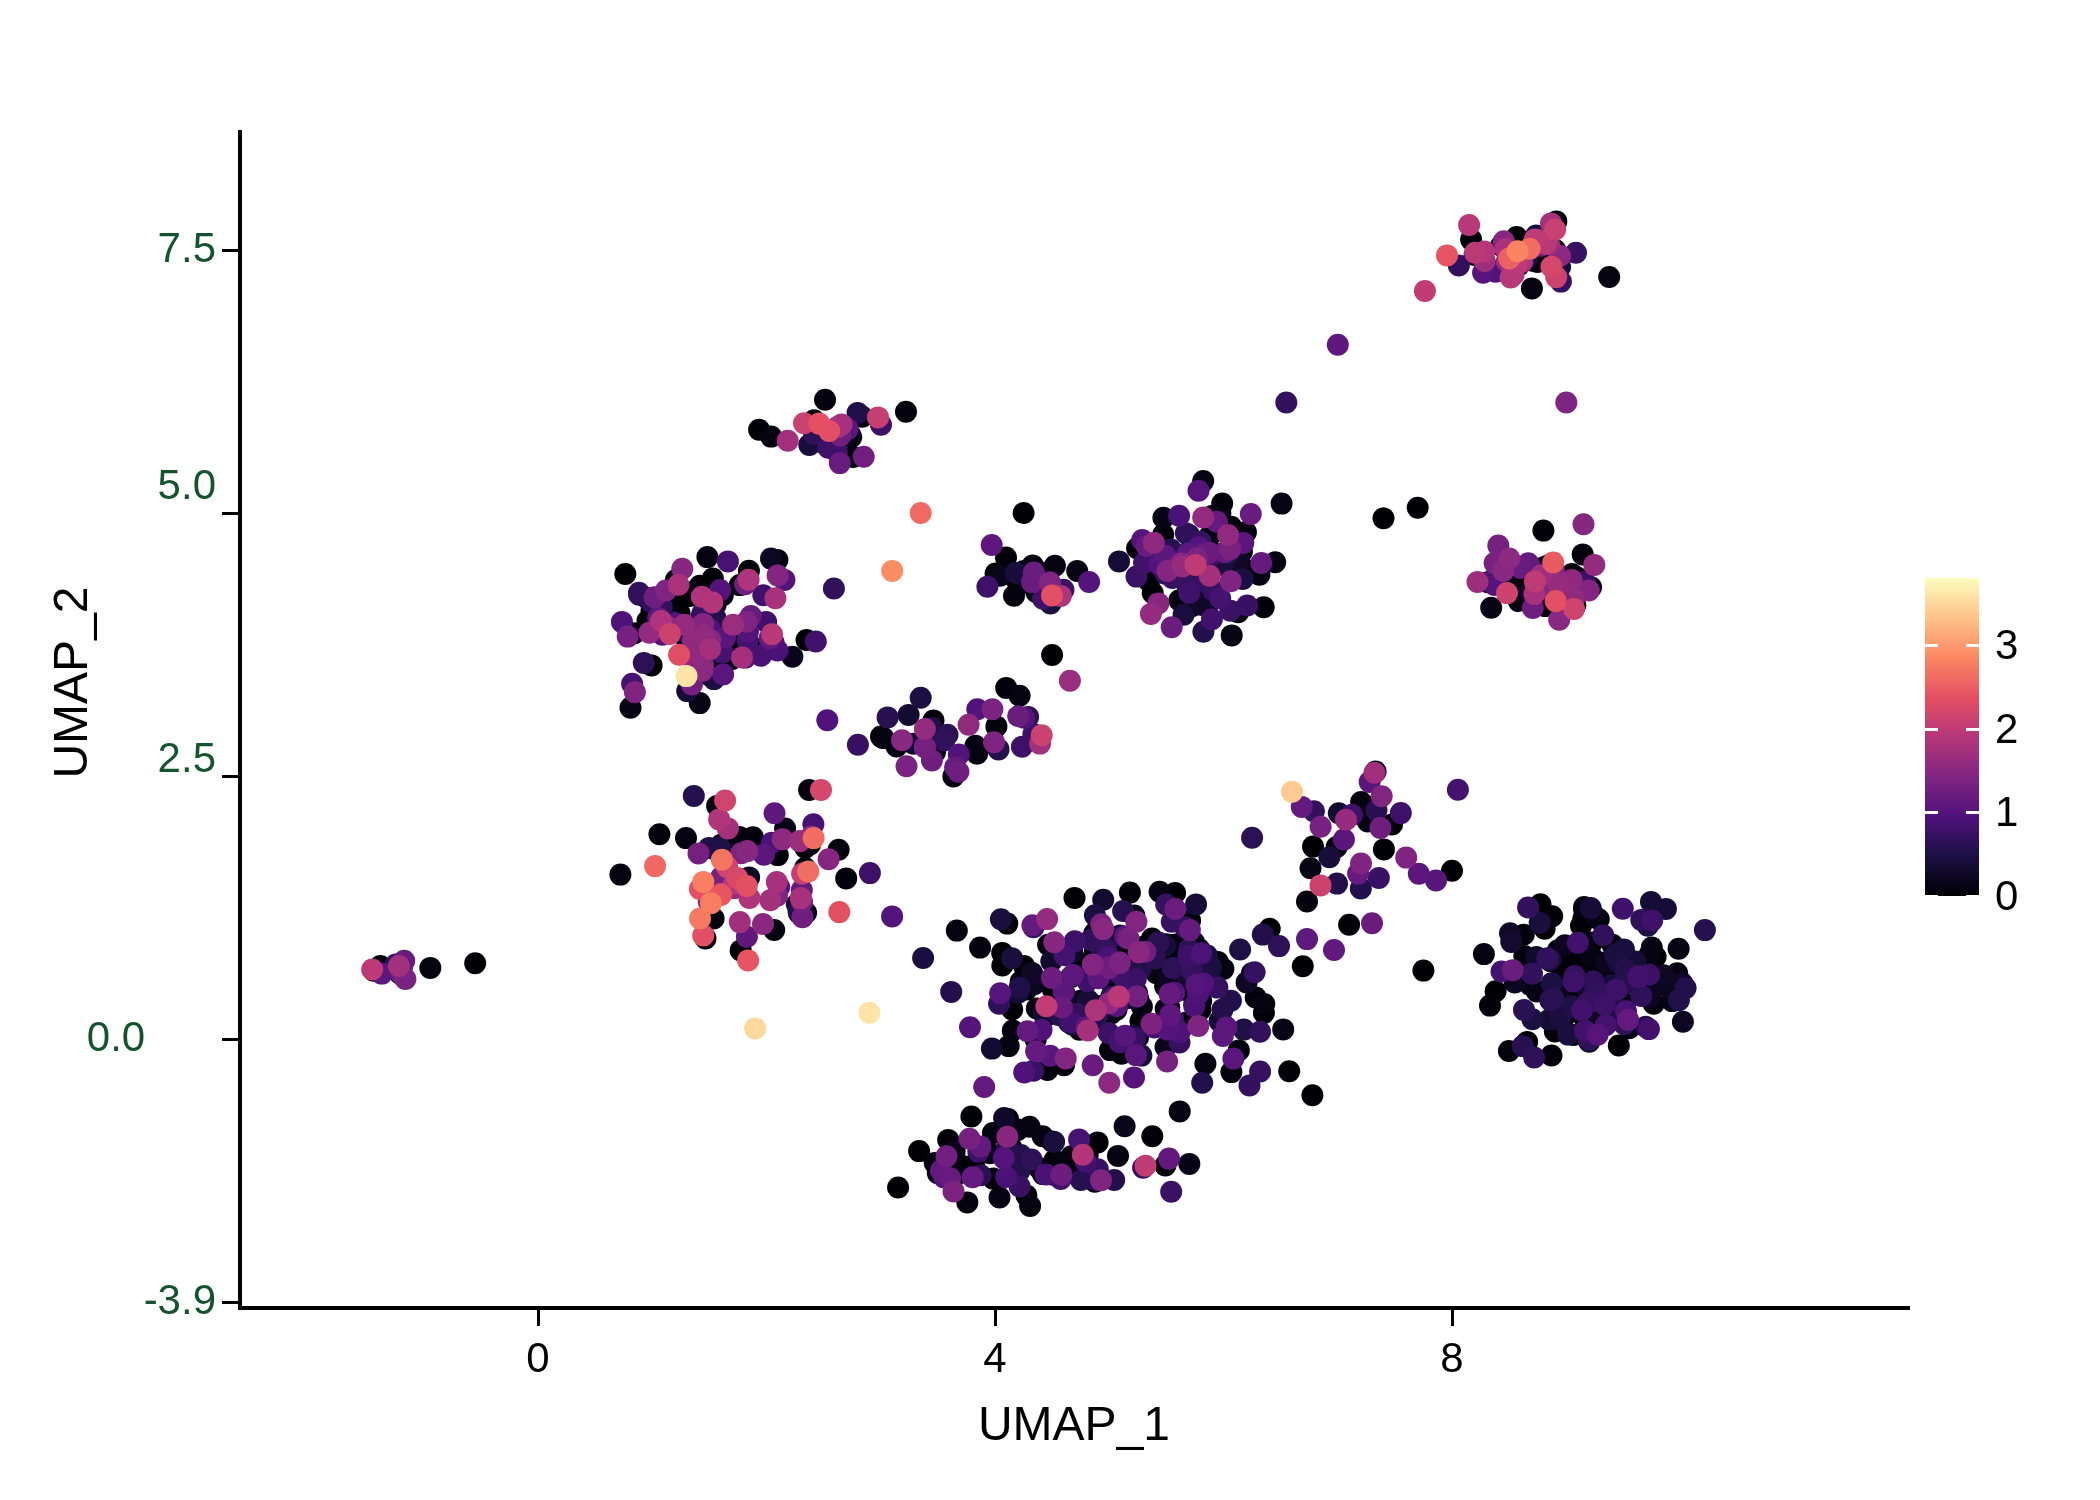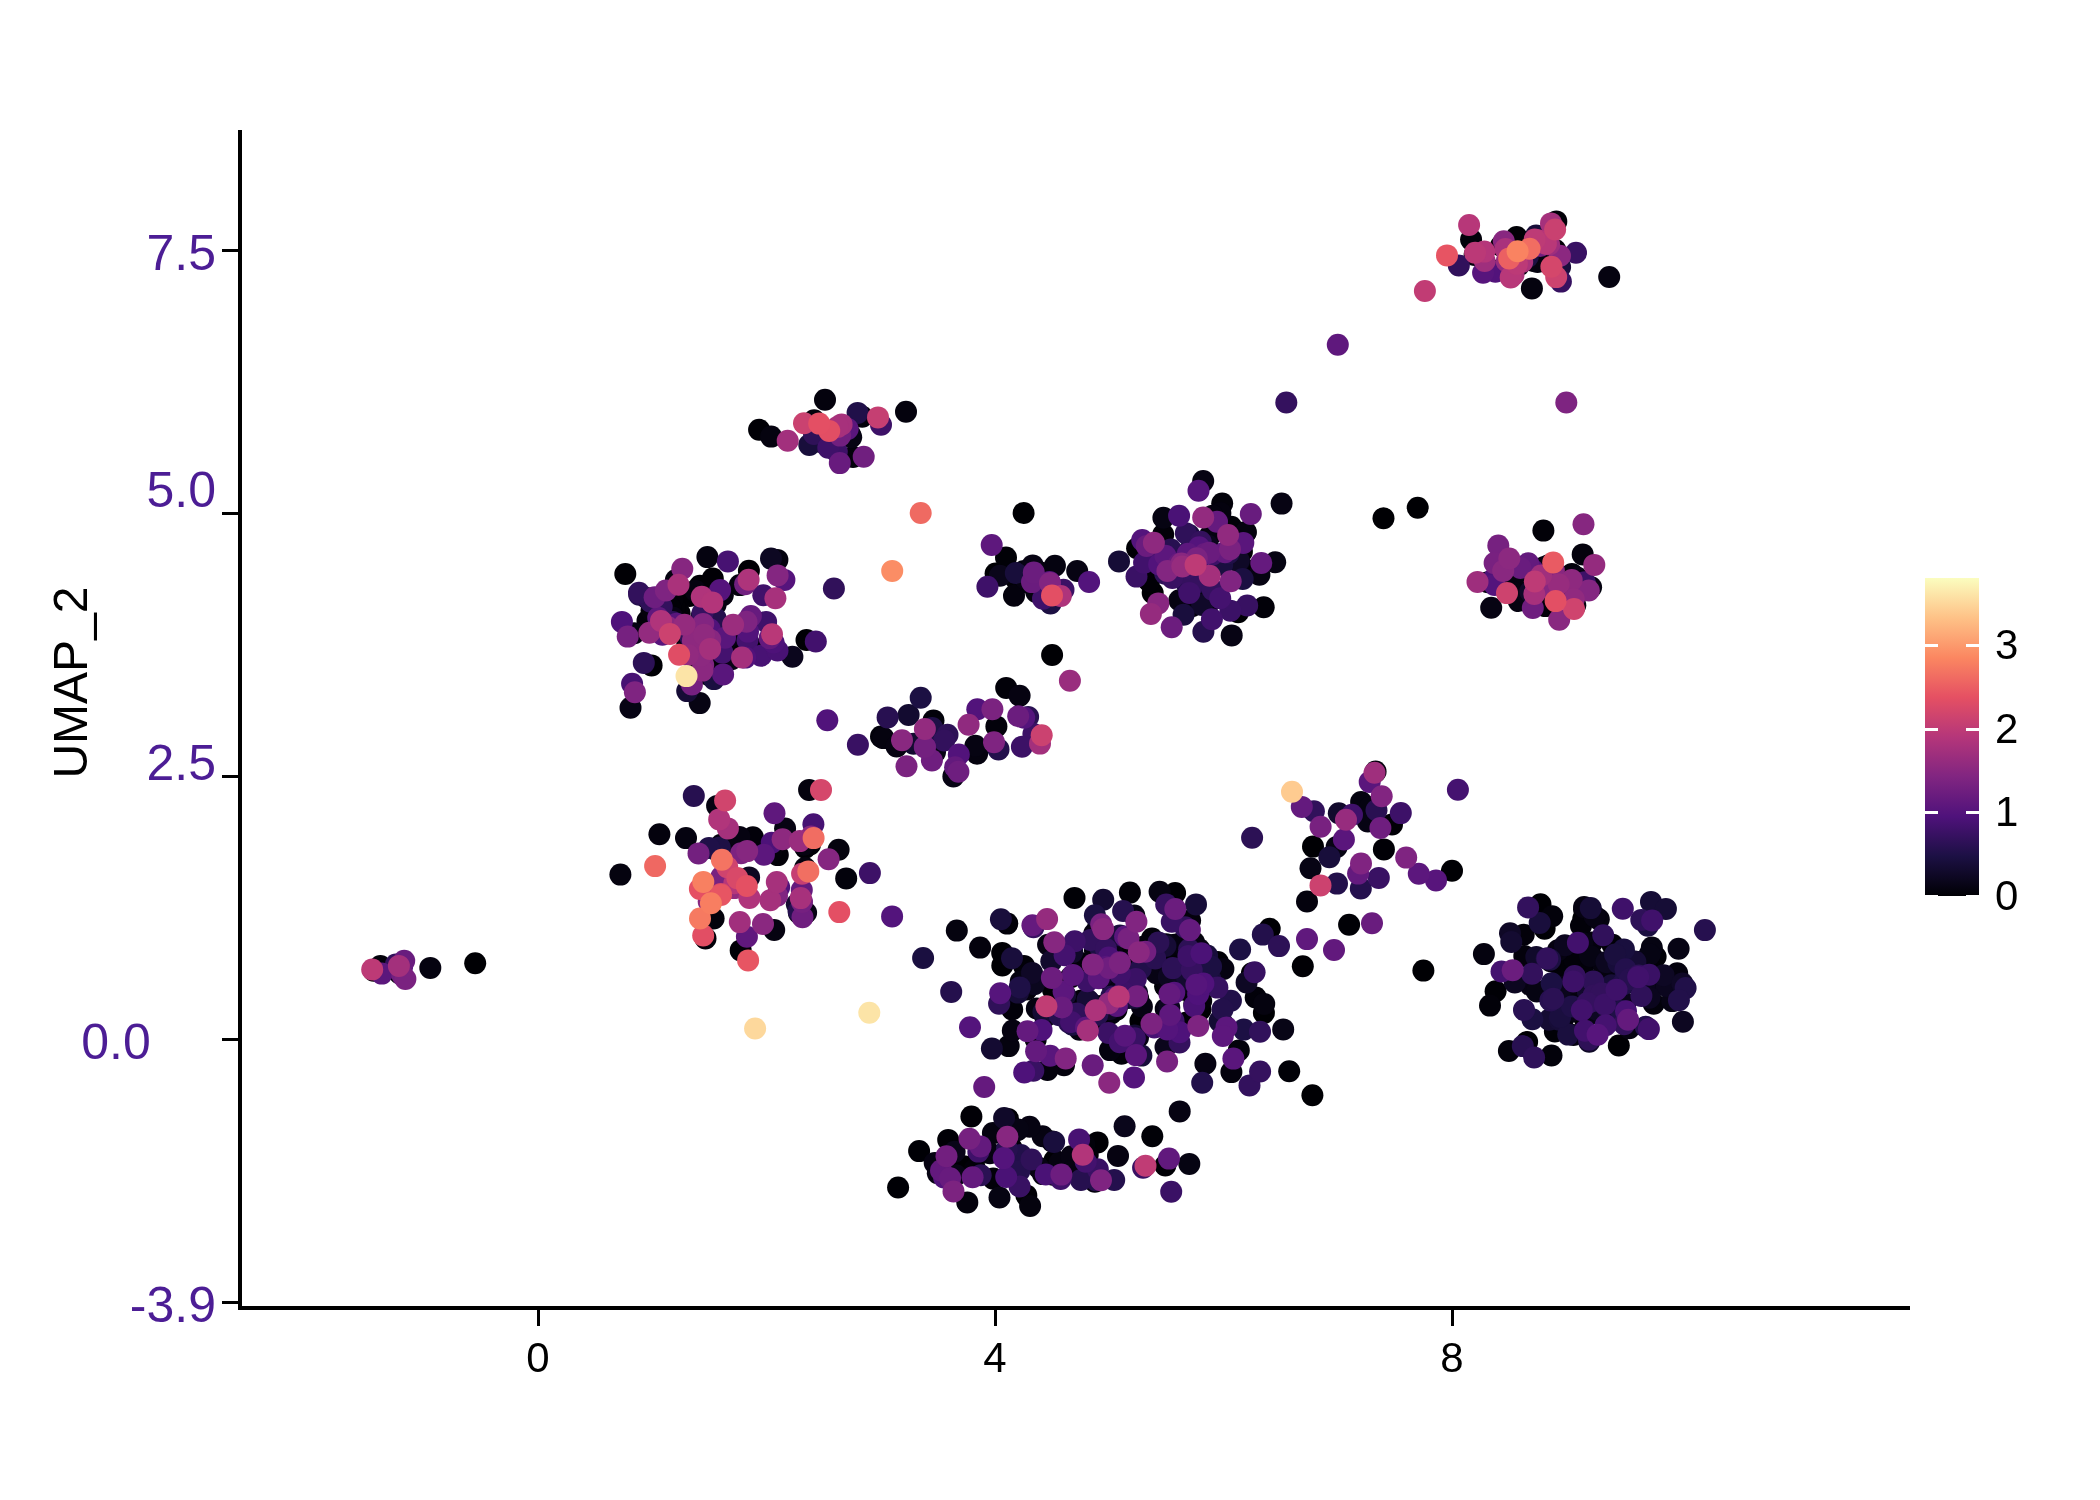--- a/index.html
+++ b/index.html
@@ -54,22 +54,22 @@
     width: 3px;
     height: 16px;
     background: #000000;
     top: 1310px;
   }
   .ticklabel-y {
     position: absolute;
     right: 1884px;
     width: 200px;
     text-align: right;
-    font-size: 50px;
-    color: #4c1d95;
+    font-size: 42px;
+    color: #14532d;
     white-space: nowrap;
   }
   .ticklabel-x {
     position: absolute;
     width: 200px;
     text-align: center;
     top: 1334px;
     font-size: 42px;
     color: #000000;
   }
@@ -1231,20 +1231,21 @@
       <circle cx="710.9" cy="903.2" r="11" fill="rgb(248,126,97)"></circle>
       <circle cx="703.3" cy="881.9" r="11" fill="rgb(248,128,97)"></circle>
       <circle cx="1517.6" cy="251.3" r="11" fill="rgb(250,131,97)"></circle>
       <circle cx="892.2" cy="570.9" r="11" fill="rgb(251,141,101)"></circle>
       <circle cx="1292.0" cy="791.8" r="11" fill="rgb(254,203,144)"></circle>
       <circle cx="755.1" cy="1028.5" r="11" fill="rgb(253,216,156)"></circle>
       <circle cx="686.5" cy="676.1" r="11" fill="rgb(252,228,167)"></circle>
       <circle cx="869.3" cy="1012.7" r="11" fill="rgb(252,228,167)"></circle>
     </svg>
 
+  <div id="xlab">UMAP_1</div>
   <div id="ylab">UMAP_2</div>
 
   <div id="legend">
     <div id="legend-bar" style="background: linear-gradient(to top, rgb(0, 0, 4), rgb(28, 16, 68), rgb(79, 18, 123), rgb(129, 37, 129), rgb(181, 54, 122), rgb(229, 80, 99), rgb(251, 135, 97), rgb(254, 194, 135), rgb(251, 253, 191));"></div>
     <div id="legend-ticks">
         <div class="legend-tick-left" style="top: 317px;"></div>
         <div class="legend-tick-right" style="top: 317px;"></div>
         <div class="legend-label" style="top: 318px;">0</div>
         <div class="legend-tick-left" style="top: 233.316px;"></div>
         <div class="legend-tick-right" style="top: 233.316px;"></div>

